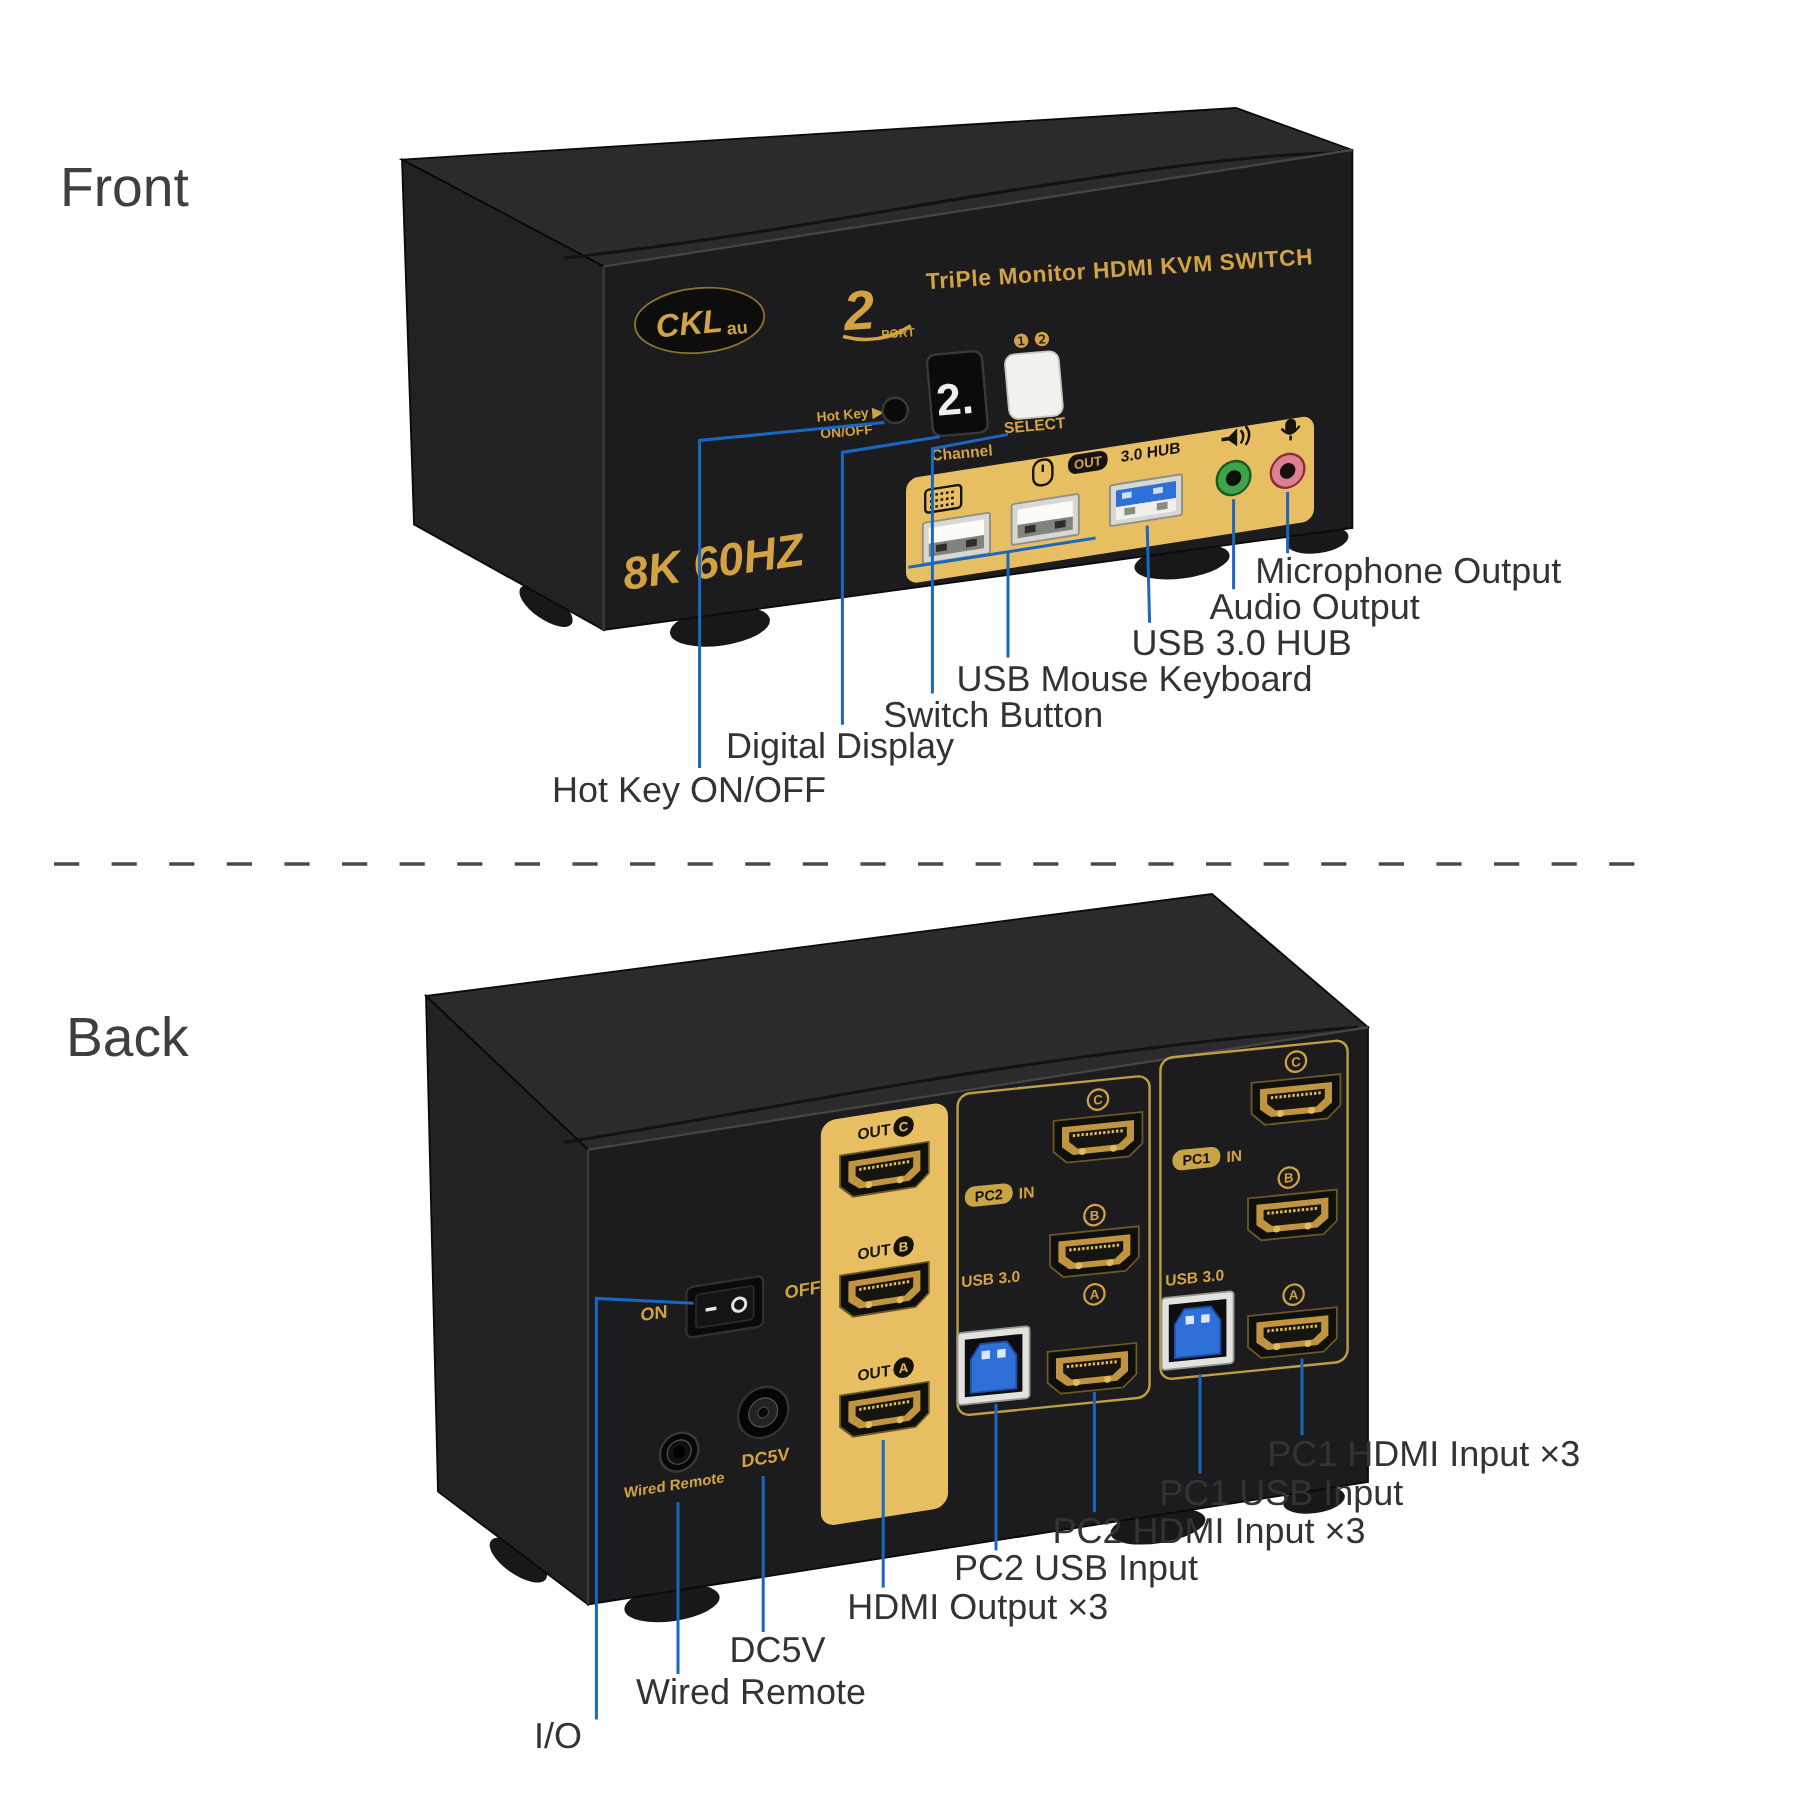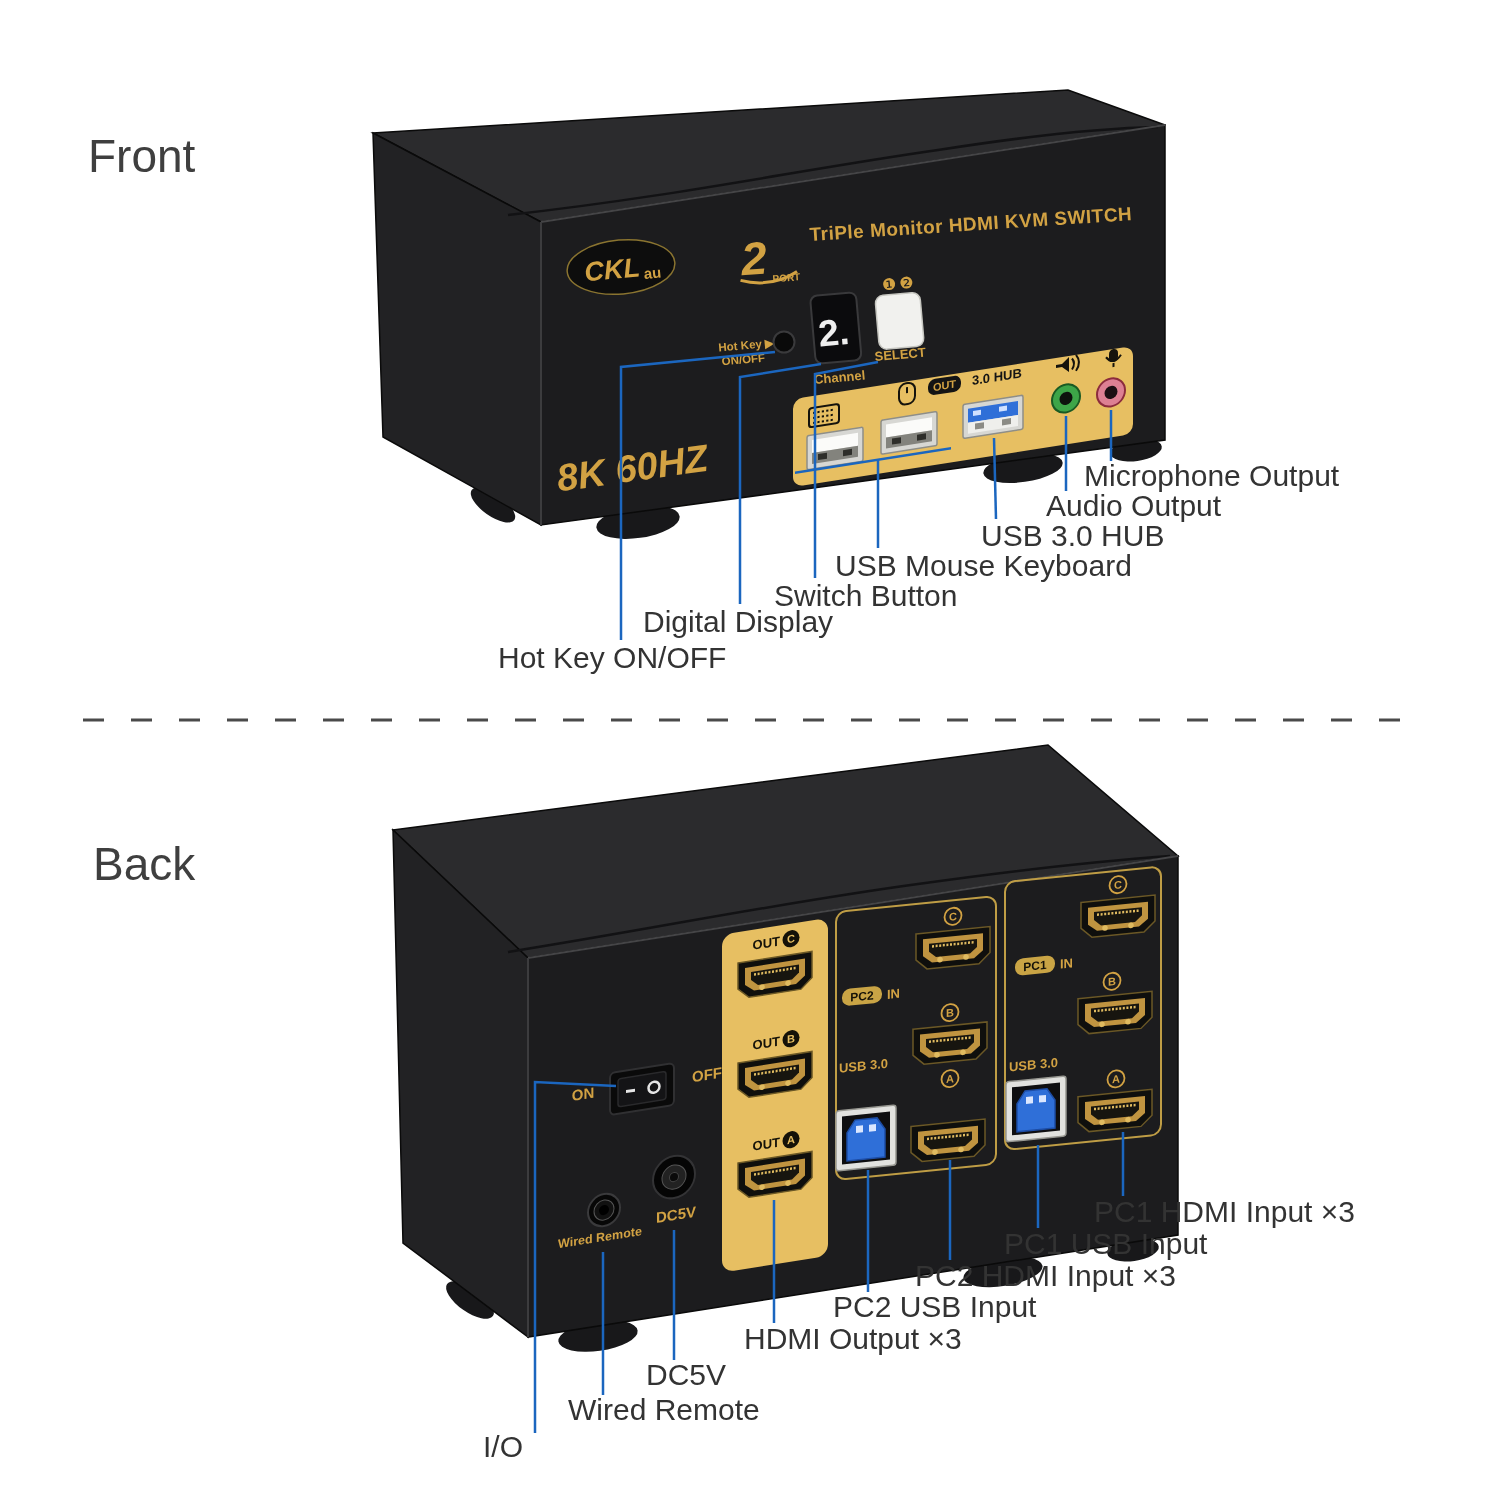--- a/index.html
+++ b/index.html
@@ -1,17 +1,17 @@
 <!DOCTYPE html>
 <html><head>
 <meta charset="utf-8">
 <style>
   html,body{margin:0;padding:0;background:#ffffff;}
   #stage{position:relative;width:1372px;height:1500px;background:#ffffff;overflow:hidden;
-         font-family:"Liberation Sans", sans-serif;margin-left:38px;}
+         font-family:"Liberation Sans", sans-serif;}
   svg text{font-family:"Liberation Sans", sans-serif;}
   .callout{font-size:30px;fill:#333333;}
   .heading{font-size:46px;fill:#3f3f3f;}
   .gold{fill:#d2a243;}
   .leader{stroke:#1b66bf;stroke-width:2.5;fill:none;}
 </style>
 </head>
 <body>
 
 <div id="stage">

